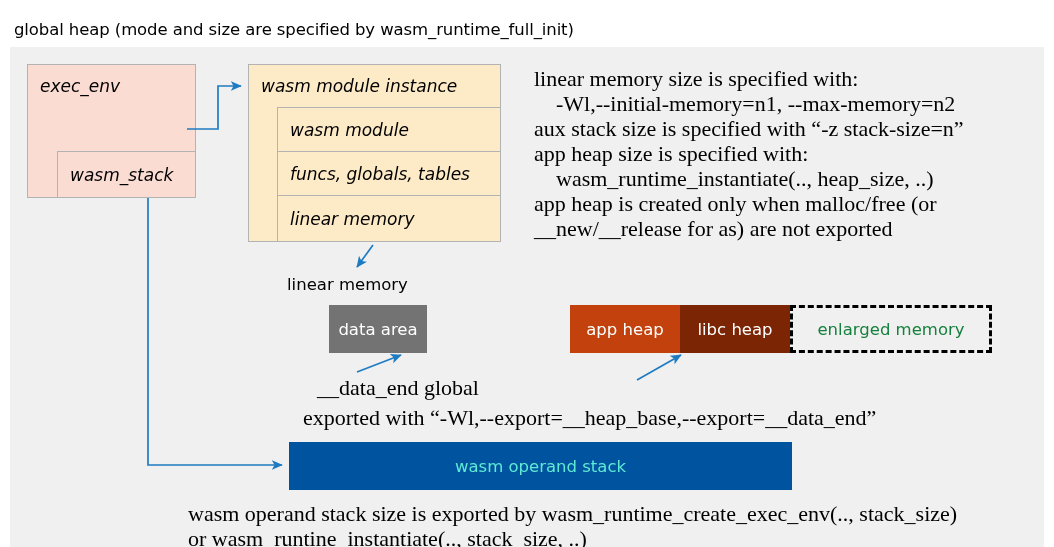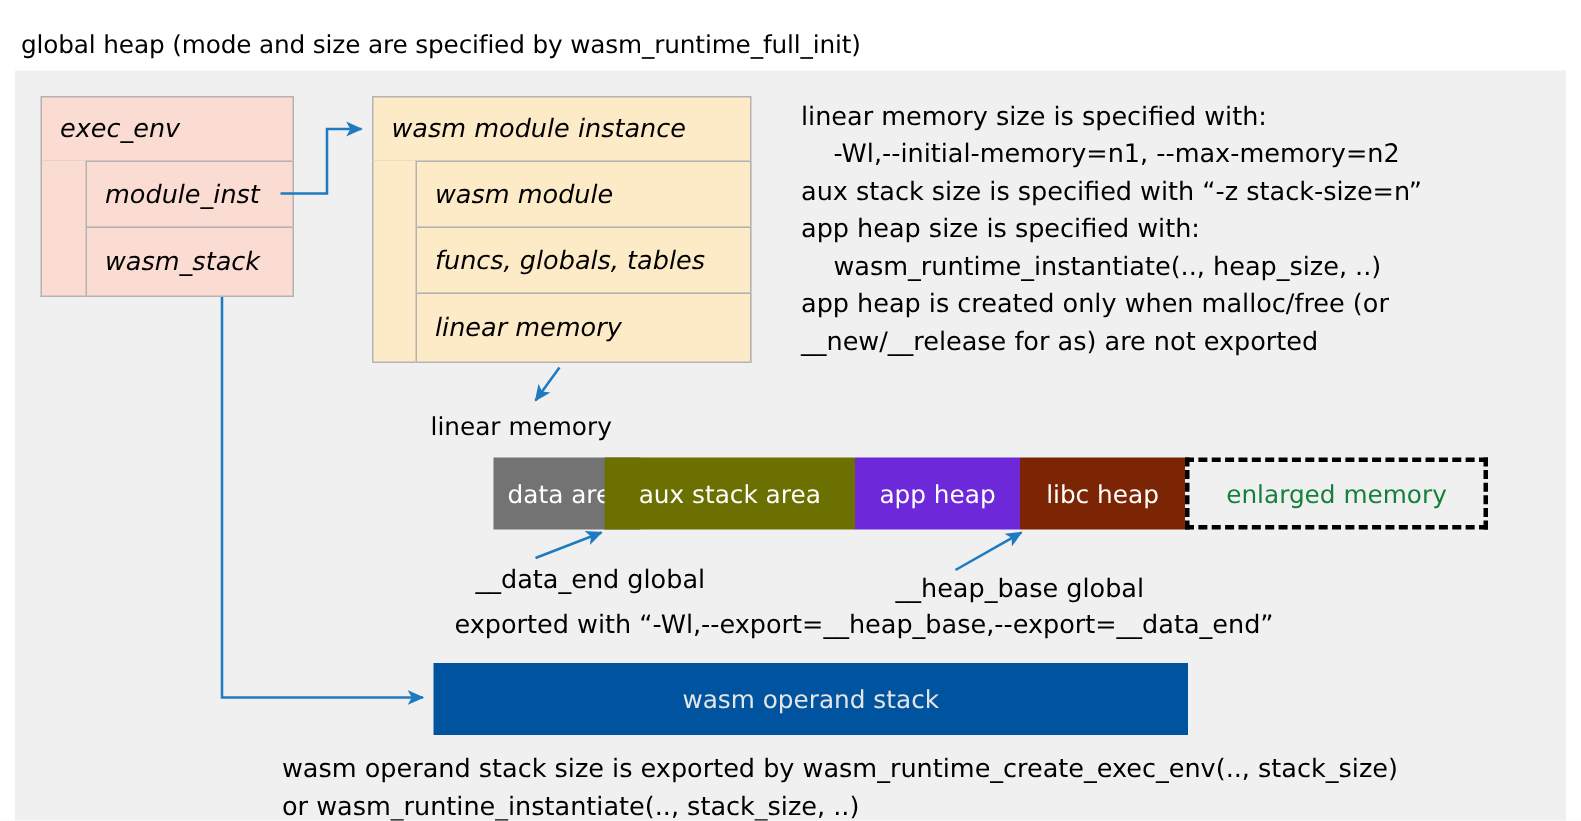--- a/index.html
+++ b/index.html
@@ -86,34 +86,35 @@
   }
 
   
   .operand-bar {
     position: absolute;
     left: 289px;
     top: 425px;
     width: 503px;
     height: 48px;
     background: #00549f;
-    color: #e5e5e5;
+    color: #5eead4;
     font-size: 16.5px;
     display: flex;
     align-items: center;
     justify-content: center;
   }
 
   
   .txt {
     position: absolute;
-    font-size: 17px;
+    font-size: 22px;
     line-height: 25px;
     color: #000000;
     white-space: pre;
+    font-family: Liberation Serif, serif;
   }
   .label-lm {
     position: absolute;
     left: 287px;
     top: 258px;
     font-size: 16.5px;
     color: #000;
     white-space: nowrap;
   }
 
@@ -132,23 +133,20 @@
 <div id="canvas">
 
   <div class="title">global heap (mode and size are specified by wasm_runtime_full_init)</div>
 
   <div class="panel"></div>
 
   <div class="box pink" style="left:27px; top:47px; width:169px; height:44px;">
     <span class="lbl">exec_env</span>
   </div>
   <div class="box pink" style="left:27px; top:90px; width:169px; height:91px; border-top:none;"></div>
-  <div class="box pink" style="left:57px; top:90px; width:139px; height:45px;">
-    <span class="lbl">module_inst</span>
-  </div>
   <div class="box cream" style="left:248px; top:47px; width:253px; height:44px;">
     <span class="lbl">wasm module instance</span>
   </div>
 
   <div class="box pink" style="left:57px; top:134px; width:139px; height:47px;">
     <span class="lbl">wasm_stack</span>
   </div>
   <div class="box cream" style="left:248px; top:90px; width:253px; height:135px; border-top:none;"></div>
   <div class="box cream" style="left:277px; top:90px; width:224px; height:45px;">
     <span class="lbl">wasm module</span>
@@ -166,35 +164,31 @@
 app heap size is specified with:
     wasm_runtime_instantiate(.., heap_size, ..)
 app heap is created only when malloc/free (or
 __new/__release for as) are not exported</div>
 
   <div class="label-lm">linear memory</div>
 
   <div class="seg" style="left:290px; width:98px; background:#737373;margin-left:39px;">
     <span>data area</span>
   </div>
-  <div class="seg" style="left:403px; width:167px; background:#6b7000;">
-    <span>aux stack area</span>
-  </div>
-  <div class="seg" style="left:570px; width:110px; background:#6d28d9;">
+  <div class="seg" style="left:570px; width:110px; background:#c2410c;">
     <span>app heap</span>
   </div>
   <div class="seg" style="left:680px; width:110px; background:#7b2504;">
     <span>libc heap</span>
   </div>
   <div class="seg-enlarged" style="left:790px; width:202px;">
     <span>enlarged memory</span>
   </div>
 
   <div class="txt" style="left:317px; top:358px;">__data_end global</div>
-  <div class="txt" style="left:597px; top:364px;">__heap_base global</div>
   <div class="txt" style="left:303px; top:388px;">exported with “-Wl,--export=__heap_base,--export=__data_end”</div>
 
   <div class="operand-bar">
     <span>wasm operand stack</span>
   </div>
   <div class="txt" style="left:188px; top:484px;">wasm operand stack size is exported by wasm_runtime_create_exec_env(.., stack_size)
 or wasm_runtine_instantiate(.., stack_size, ..)</div>
 
   <svg class="arrows" viewBox="0 0 1054 547" xmlns="http://www.w3.org/2000/svg">
     <defs>

